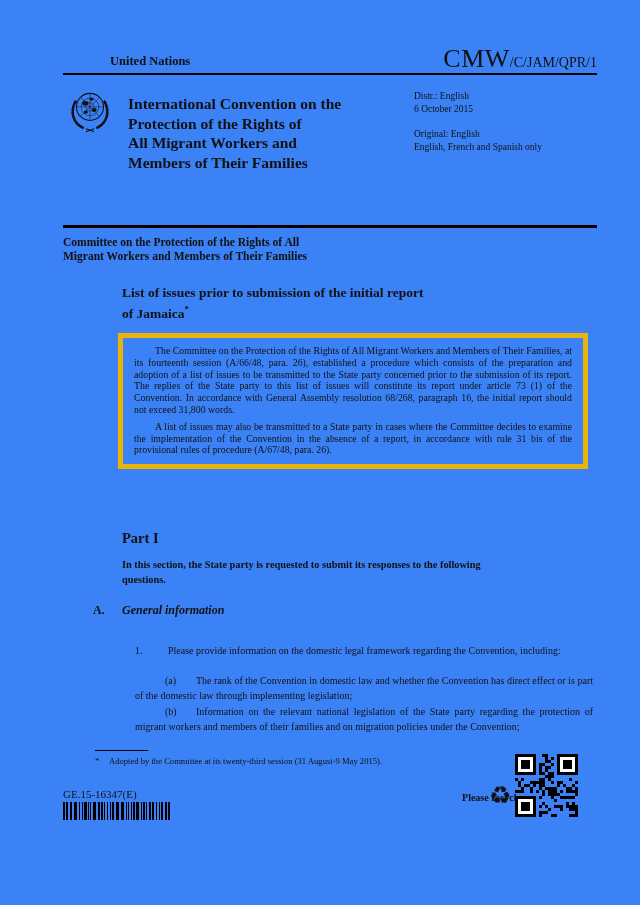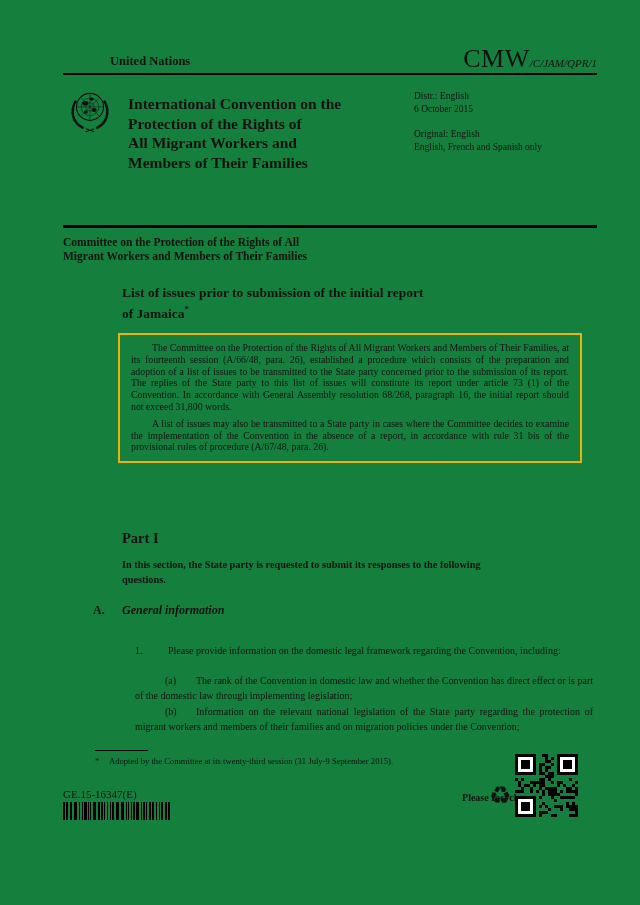--- a/index.html
+++ b/index.html
@@ -1,42 +1,42 @@
 <!DOCTYPE html>
 <html><head>
 <meta charset="utf-8">
 <style>
   html,body{margin:0;padding:0;background:#e8e8e8;}
   .page{
     position:relative;width:640px;height:905px;margin:0 auto;
-    background:#15803d;color:#111;
+    background:#3b82f6;color:#111;
     font-family:"Liberation Serif","DejaVu Serif",serif;
     overflow:hidden;
   }
   .abs{position:absolute;}
   
   .un-name{left:110px;top:54px;font-size:12.5px;font-weight:bold;}
   .symbol{right:43px;top:44px;text-align:right;white-space:nowrap;}
   .symbol .cmw{font-size:26px;letter-spacing:.5px;}
-  .symbol .cmw-suffix{font-size:11px;font-style:italic;}
+  .symbol .cmw-suffix{font-size:14px;}
   .rule-1{left:63px;top:73px;width:534px;height:2px;background:#000;}
   .rule-2{left:63px;top:225px;width:534px;height:3px;background:#000;}
   .emblem{left:64px;top:84px;width:52px;height:52px;}
   .conv-title{left:128px;top:94px;width:270px;font-size:15.5px;font-weight:bold;
     line-height:19.5px;white-space:pre-line;}
   .meta{left:414px;top:90px;width:175px;font-size:9.5px;line-height:12.5px;}
   .meta .gap{height:13px;}
   
   .committee{left:63px;top:235px;width:290px;font-size:11.5px;font-weight:bold;
     line-height:14px;white-space:pre-line;}
   .doc-title{left:122px;top:284px;width:400px;font-size:13.5px;font-weight:bold;
     line-height:17px;white-space:pre-line;}
   .doc-title sup{font-size:9px;}
   
-  .summary-box{left:118px;top:333px;width:438px;border:2px solid #eab308;
+  .summary-box{left:118px;top:333px;width:438px;border:5px solid #eab308;
     padding:7px 11px 8px 11px;}
   .summary-box p{margin:0;font-size:9.8px;line-height:11.8px;text-align:justify;
     text-indent:21px;}
   .summary-box p + p{margin-top:5px;}
   
   .part-heading{left:122px;top:530px;font-size:14.5px;font-weight:bold;text-align:right;}
   .part-intro{left:122px;top:558px;width:460px;font-size:10.3px;font-weight:bold;
     line-height:14.5px;white-space:pre-line;}
   .sec-label{left:93px;top:603px;font-size:12px;font-weight:bold;}
   .sec-title{left:122px;top:603px;font-size:12px;font-weight:bold;font-style:italic;}
@@ -123,21 +123,21 @@
   <div class="abs part-intro">In this section, the State party is requested to submit its responses to the following
 questions.</div>
   <div class="abs sec-label">A.</div>
   <div class="abs sec-title">General information</div>
 
   <p class="abs bodypara p1"><span class="pmark">1.</span><span>Please provide information on the domestic legal framework regarding the Convention, including:</span></p>
   <p class="abs bodypara p2"><span class="pmark sub">(a)</span><span>The rank of the Convention in domestic law and whether the Convention has direct effect or is part of the domestic law through implementing legislation;</span></p>
   <p class="abs bodypara p3"><span class="pmark sub">(b)</span><span>Information on the relevant national legislation of the State party regarding the protection of migrant workers and members of their families and on migration policies under the Convention;</span></p>
 
   <div class="abs fn-rule"></div>
-  <div class="abs footnote"><span class="fn-star">*</span><span>Adopted by the Committee at its twenty-third session (31 July-9 September 2015).</span></div>
+  <div class="abs footnote"><span class="fn-star">*</span><span>Adopted by the Committee at its twenty-third session (31 August-9 May 2015).</span></div>
 
   <div class="abs ge-num">GE.15-16347(E)</div>
   <div class="abs barcode-wrap">
     <svg id="barcode-svg" width="110" height="18" viewBox="0 0 110 18" fill="#000" aria-hidden="true">
         <rect x="0" y="0" width="2" height="18"></rect>
         <rect x="3" y="0" width="2" height="18"></rect>
         <rect x="7" y="0" width="2" height="18"></rect>
         <rect x="11" y="0" width="3" height="18"></rect>
         <rect x="16" y="0" width="1" height="18"></rect>
         <rect x="19" y="0" width="1" height="18"></rect>

